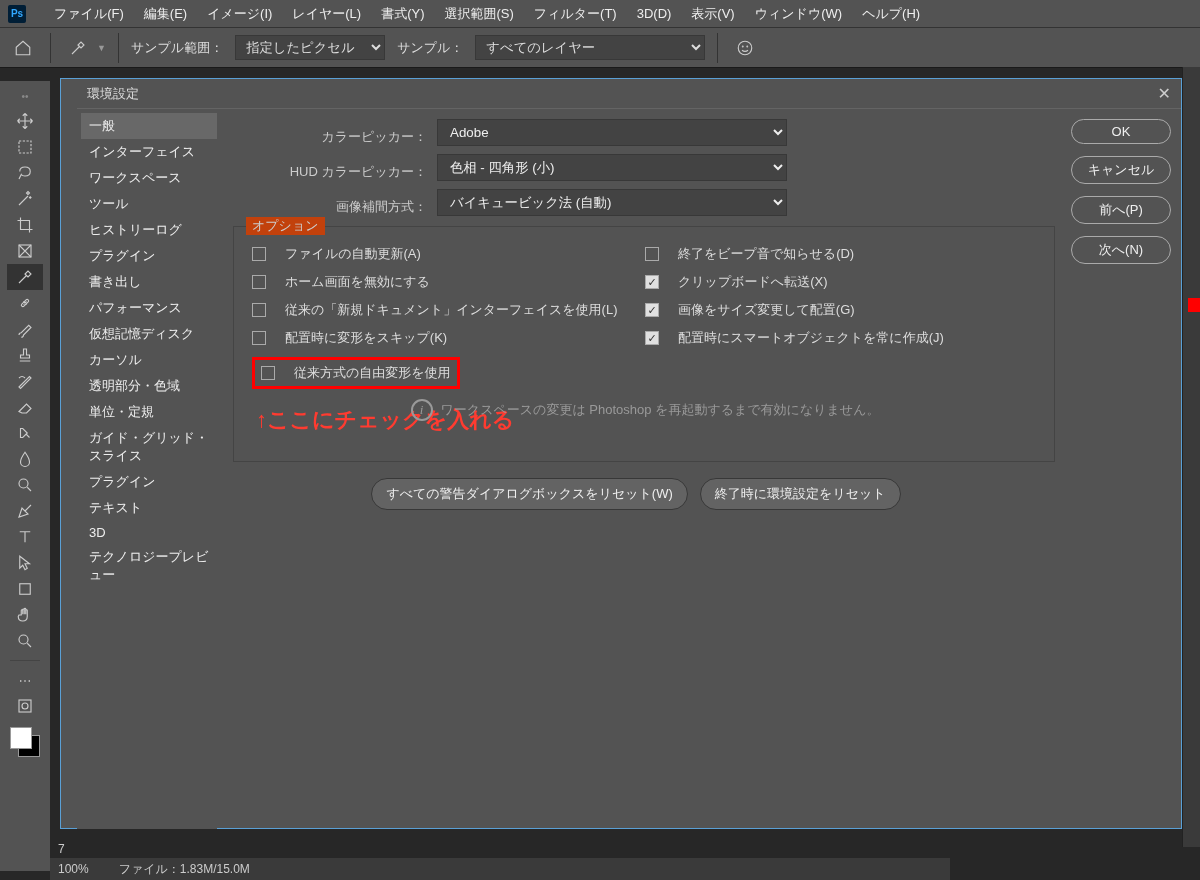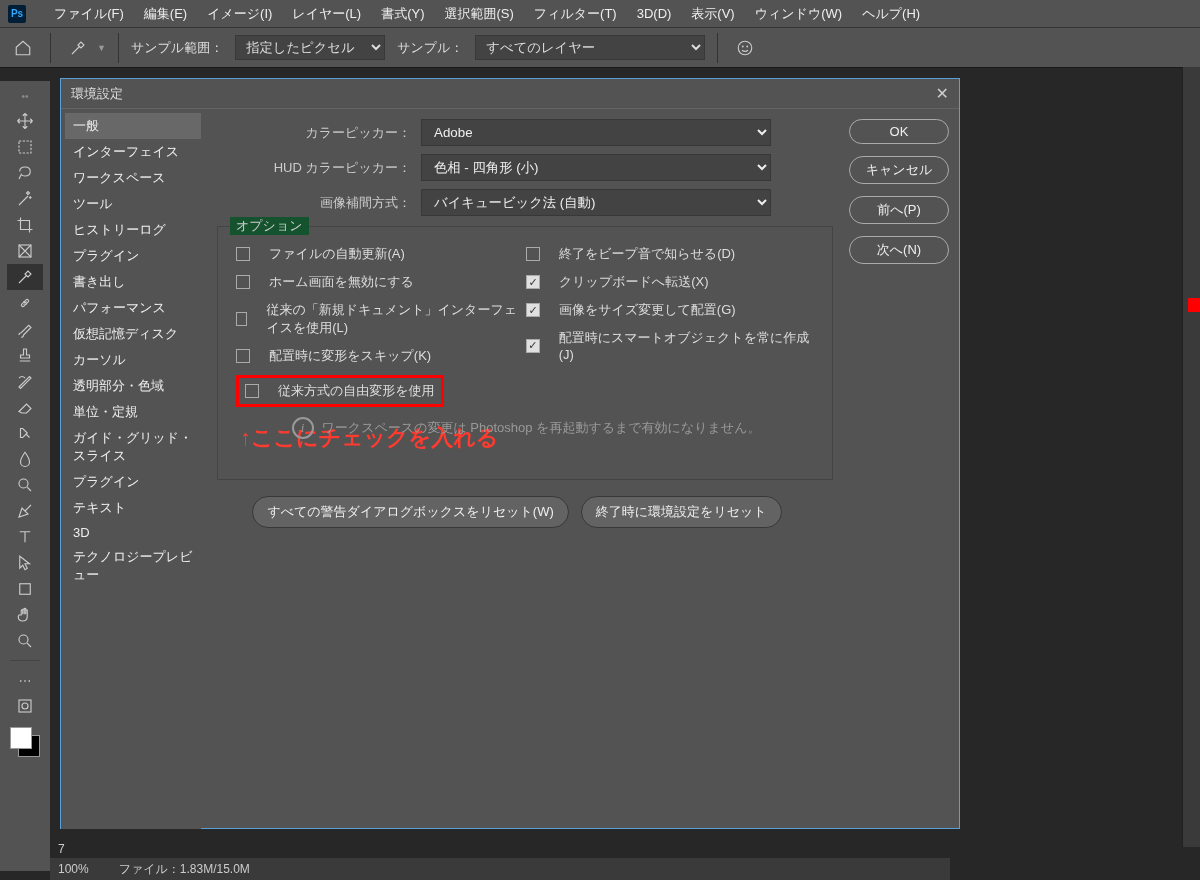--- a/index.html
+++ b/index.html
@@ -14,33 +14,33 @@
 .optbar .chev { font-size: 9px; color: #999; margin-left:-8px;}
 .optbar .lbl { color: #ddd; }
 .optbar select { background: #434343; color: #ddd; border: 1px solid #383838; padding: 3px 6px; min-width: 150px; }
 .toolcol { position: absolute; left: 0; top: 81px; width: 50px; background: #535353; display: flex; flex-direction: column; align-items: center; padding-top: 10px; height: 790px;}
 .toolcol .dot { color: #888; font-size:10px; margin-bottom:6px;}
 .toolcol .tool { width: 36px; height: 26px; display: flex; align-items: center; justify-content: center; color: #ccc; cursor: pointer; position: relative; }
 .toolcol .tool.sel { background: #333; }
 .toolcol .swatch { margin-top: 8px; width: 30px; height: 30px; position: relative; }
 .toolcol .swatch .fg { width: 22px; height: 22px; background: #fff; border: 1px solid #999; position: absolute; left: 0; top: 0; }
 .toolcol .swatch .bg { width: 22px; height: 22px; background: #000; border: 1px solid #999; position: absolute; right: 0; bottom: 0; }
-.dialog { position: absolute; left: 60px; top: 78px; width: 900px; height: 751px; background: #535353; border: 1px solid #5aa0d6; }
+.dialog { position: absolute; left: 60px; top: 78px; width: 1122px; height: 751px; background: #535353; border: 1px solid #5aa0d6; padding-left: 16px; }
 .dialog .titlebar { height: 30px; background: #535353; display: flex; align-items: center; justify-content: space-between; padding: 0 10px; border-bottom: 1px solid #646464;}
 .dialog .titlebar .x { cursor: pointer; color: #ccc; font-size: 16px;}
 .dialog .body { display: flex; height: 720px; }
 .sidebar { width: 140px; background: #535353; padding: 4px 0 0 4px; }
 .sidebar .item { padding: 4px 8px; cursor: pointer; color: #eee; font-size: 13px; }
 .sidebar .item.sel { background: #686868; }
 .content { flex: 1; padding: 10px 16px 0 0; position: relative; }
-.row { display: flex; align-items: center; margin-bottom: 8px; }
+.row { display: flex; align-items: flex-end; margin-bottom: 8px; }
 .row .rlbl { width: 220px; text-align: right; padding-right: 10px; color: #ccc; }
 .row select { flex: 0 0 350px; background: #434343; color: #eee; border: 1px solid #383838; padding: 4px 8px; }
 .fieldset { border: 1px solid #444; margin: 10px 0 0 16px; padding: 18px 16px 40px 18px; position: relative; }
-.fieldset .legend { position: absolute; top: -10px; left: 12px; background: #14532d; padding: 0 6px; color: #ccc; }
+.fieldset .legend { position: absolute; top: -10px; left: 12px; background: #c2410c; padding: 0 6px; color: #ccc; }
 .opt-row { display: flex; }
 .opt-col { flex: 1; }
 .chk { display: flex; align-items: center; margin-bottom: 10px; cursor: pointer; gap: 11px; }
 .chk .box { width: 14px; height: 14px; border: 1px solid #aaa; background: #535353; margin-right: 8px; display: flex; align-items: center; justify-content: center; font-size: 11px; }
 .chk .box.on { background: #e0e0e0; color: #333; }
 .highlight { border: 3px solid #ff0000; padding: 4px 6px; display: inline-flex; margin-bottom: 12px; }
 .annotation { color: #ff3b30; font-size: 22px; font-weight: bold; margin-left: 4px; margin-top: 4px; }
 .info-row { display: flex; align-items: center; justify-content: center; margin-top: -36px; color: #999; font-size: 13px; position:relative; z-index:0;}
 .info-row .i-icon { width: 22px; height: 22px; border: 2px solid #999; border-radius: 50%; display: inline-flex; align-items: center; justify-content: center; margin-right: 8px; font-style: italic; font-family: serif;}
 .btn-row { display: flex; justify-content: center; gap: 12px; margin-top: 16px; }

